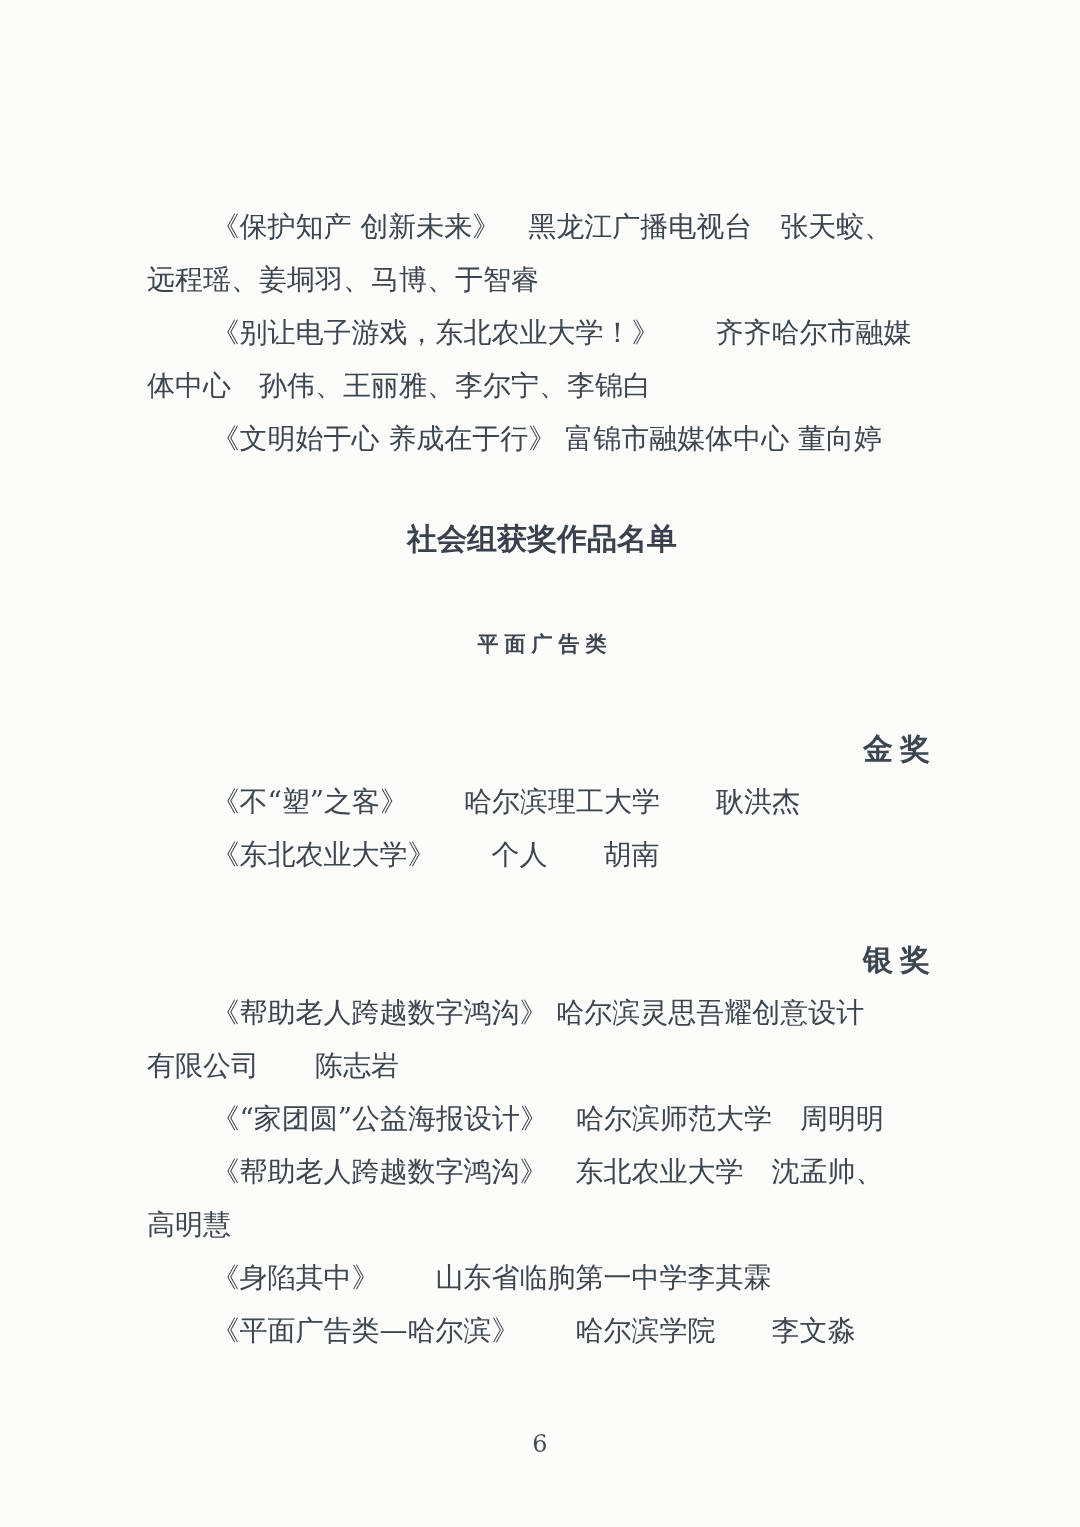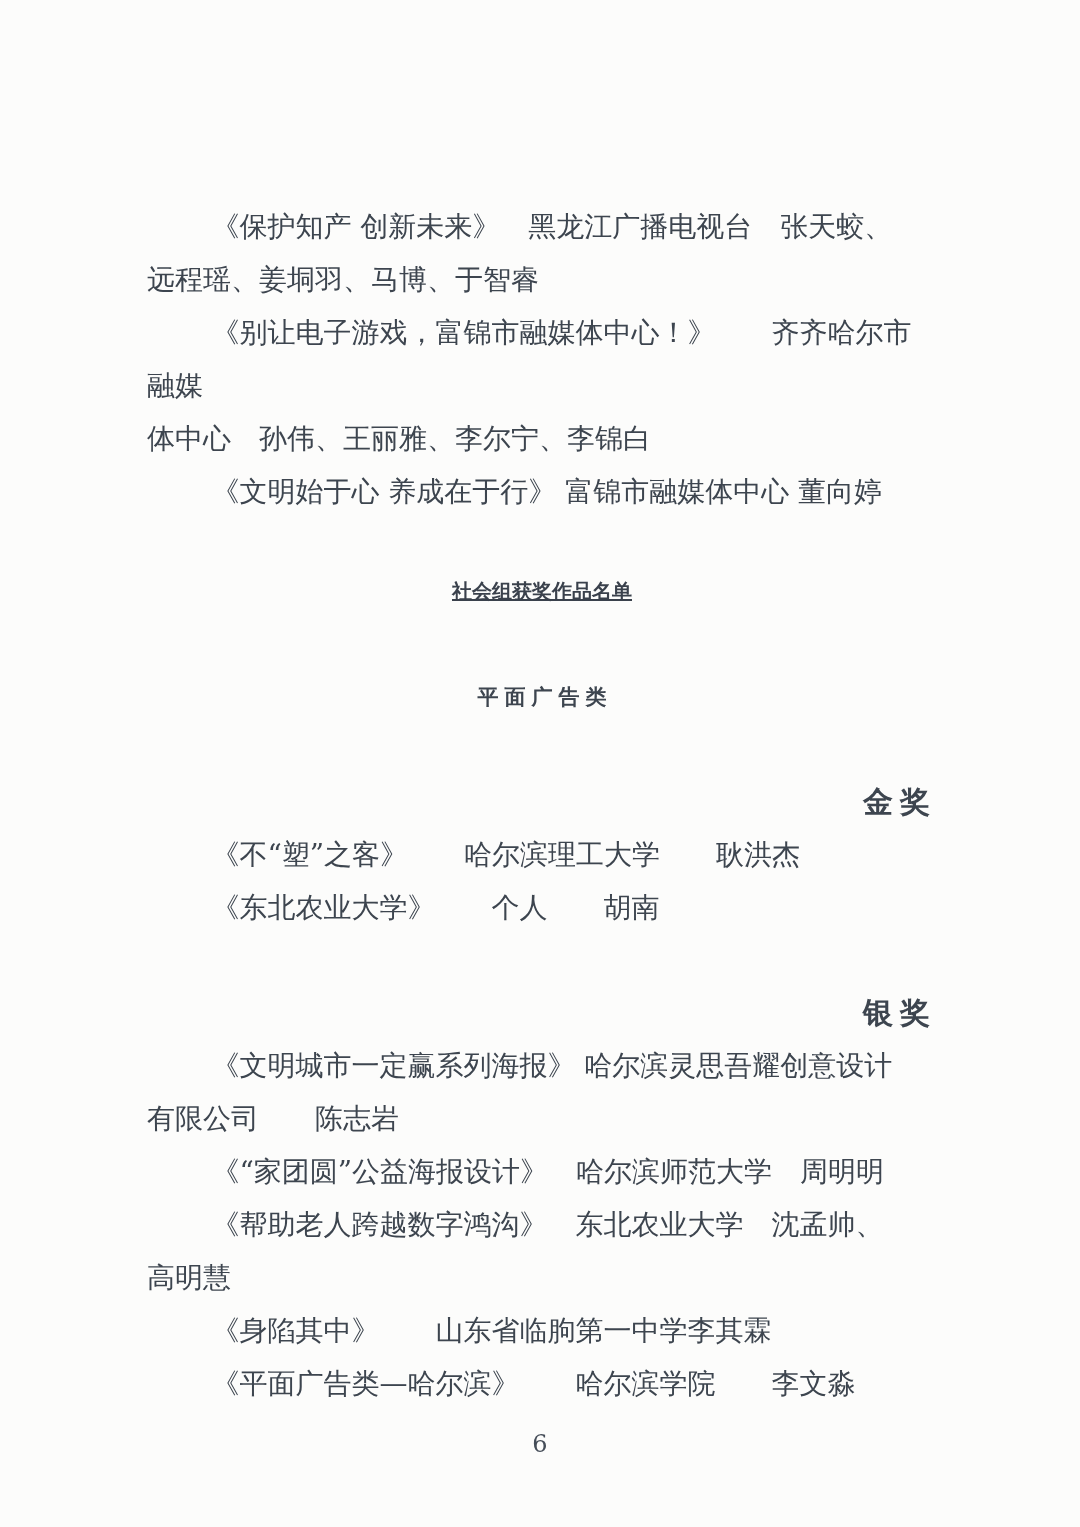--- a/index.html
+++ b/index.html
@@ -28,24 +28,23 @@
     color:var(--ink);
   }
   .indent{
     text-indent:2.3em;
   }
   .section-title{
     margin-top:47px;
     text-align:center;
     font-family:"DejaVu Sans","Liberation Sans",sans-serif;
     font-weight:bold;
-    font-size:20px;
+    font-size:30px;
     line-height:53px;
     color:#3a414c;
-    text-decoration:underline;
   }
   .category-title{
     margin-top:52px;
     text-align:center;
     font-weight:bold;
     font-size:21px;
     line-height:53px;
     letter-spacing:6px;
     text-indent:6px;
   }
@@ -69,34 +68,34 @@
   }
 </style>
 </head>
 <body>
 
 <div class="page">
   <div class="content">
 
     <p class="line indent">《保护知产 创新未来》　黑龙江广播电视台　张天蛟、</p>
     <p class="line">远程瑶、姜垌羽、马博、于智睿</p>
-    <p class="line indent">《别让电子游戏，富锦市融媒体中心！》　　齐齐哈尔市融媒</p>
+    <p class="line indent">《别让电子游戏，东北农业大学！》　　齐齐哈尔市融媒</p>
     <p class="line">体中心　孙伟、王丽雅、李尔宁、李锦白</p>
     <p class="line indent">《文明始于心 养成在于行》 富锦市融媒体中心 董向婷</p>
 
     <h1 class="section-title">社会组获奖作品名单</h1>
 
     <h2 class="category-title">平面广告类</h2>
 
     <h3 class="award-label">金奖</h3>
     <p class="line indent">《不“塑”之客》　　哈尔滨理工大学　　耿洪杰</p>
     <p class="line indent">《东北农业大学》　　个人　　胡南</p>
 
     <h3 class="award-label">银奖</h3>
-    <p class="line indent">《文明城市一定赢系列海报》 哈尔滨灵思吾耀创意设计</p>
+    <p class="line indent">《帮助老人跨越数字鸿沟》 哈尔滨灵思吾耀创意设计</p>
     <p class="line">有限公司　　陈志岩</p>
     <p class="line indent">《“家团圆”公益海报设计》　哈尔滨师范大学　周明明</p>
     <p class="line indent">《帮助老人跨越数字鸿沟》　东北农业大学　沈孟帅、</p>
     <p class="line">高明慧</p>
     <p class="line indent">《身陷其中》　　山东省临朐第一中学李其霖</p>
     <p class="line indent">《平面广告类—哈尔滨》　　哈尔滨学院　　李文淼</p>
 
   </div>
 
   <div class="page-number">6</div>

